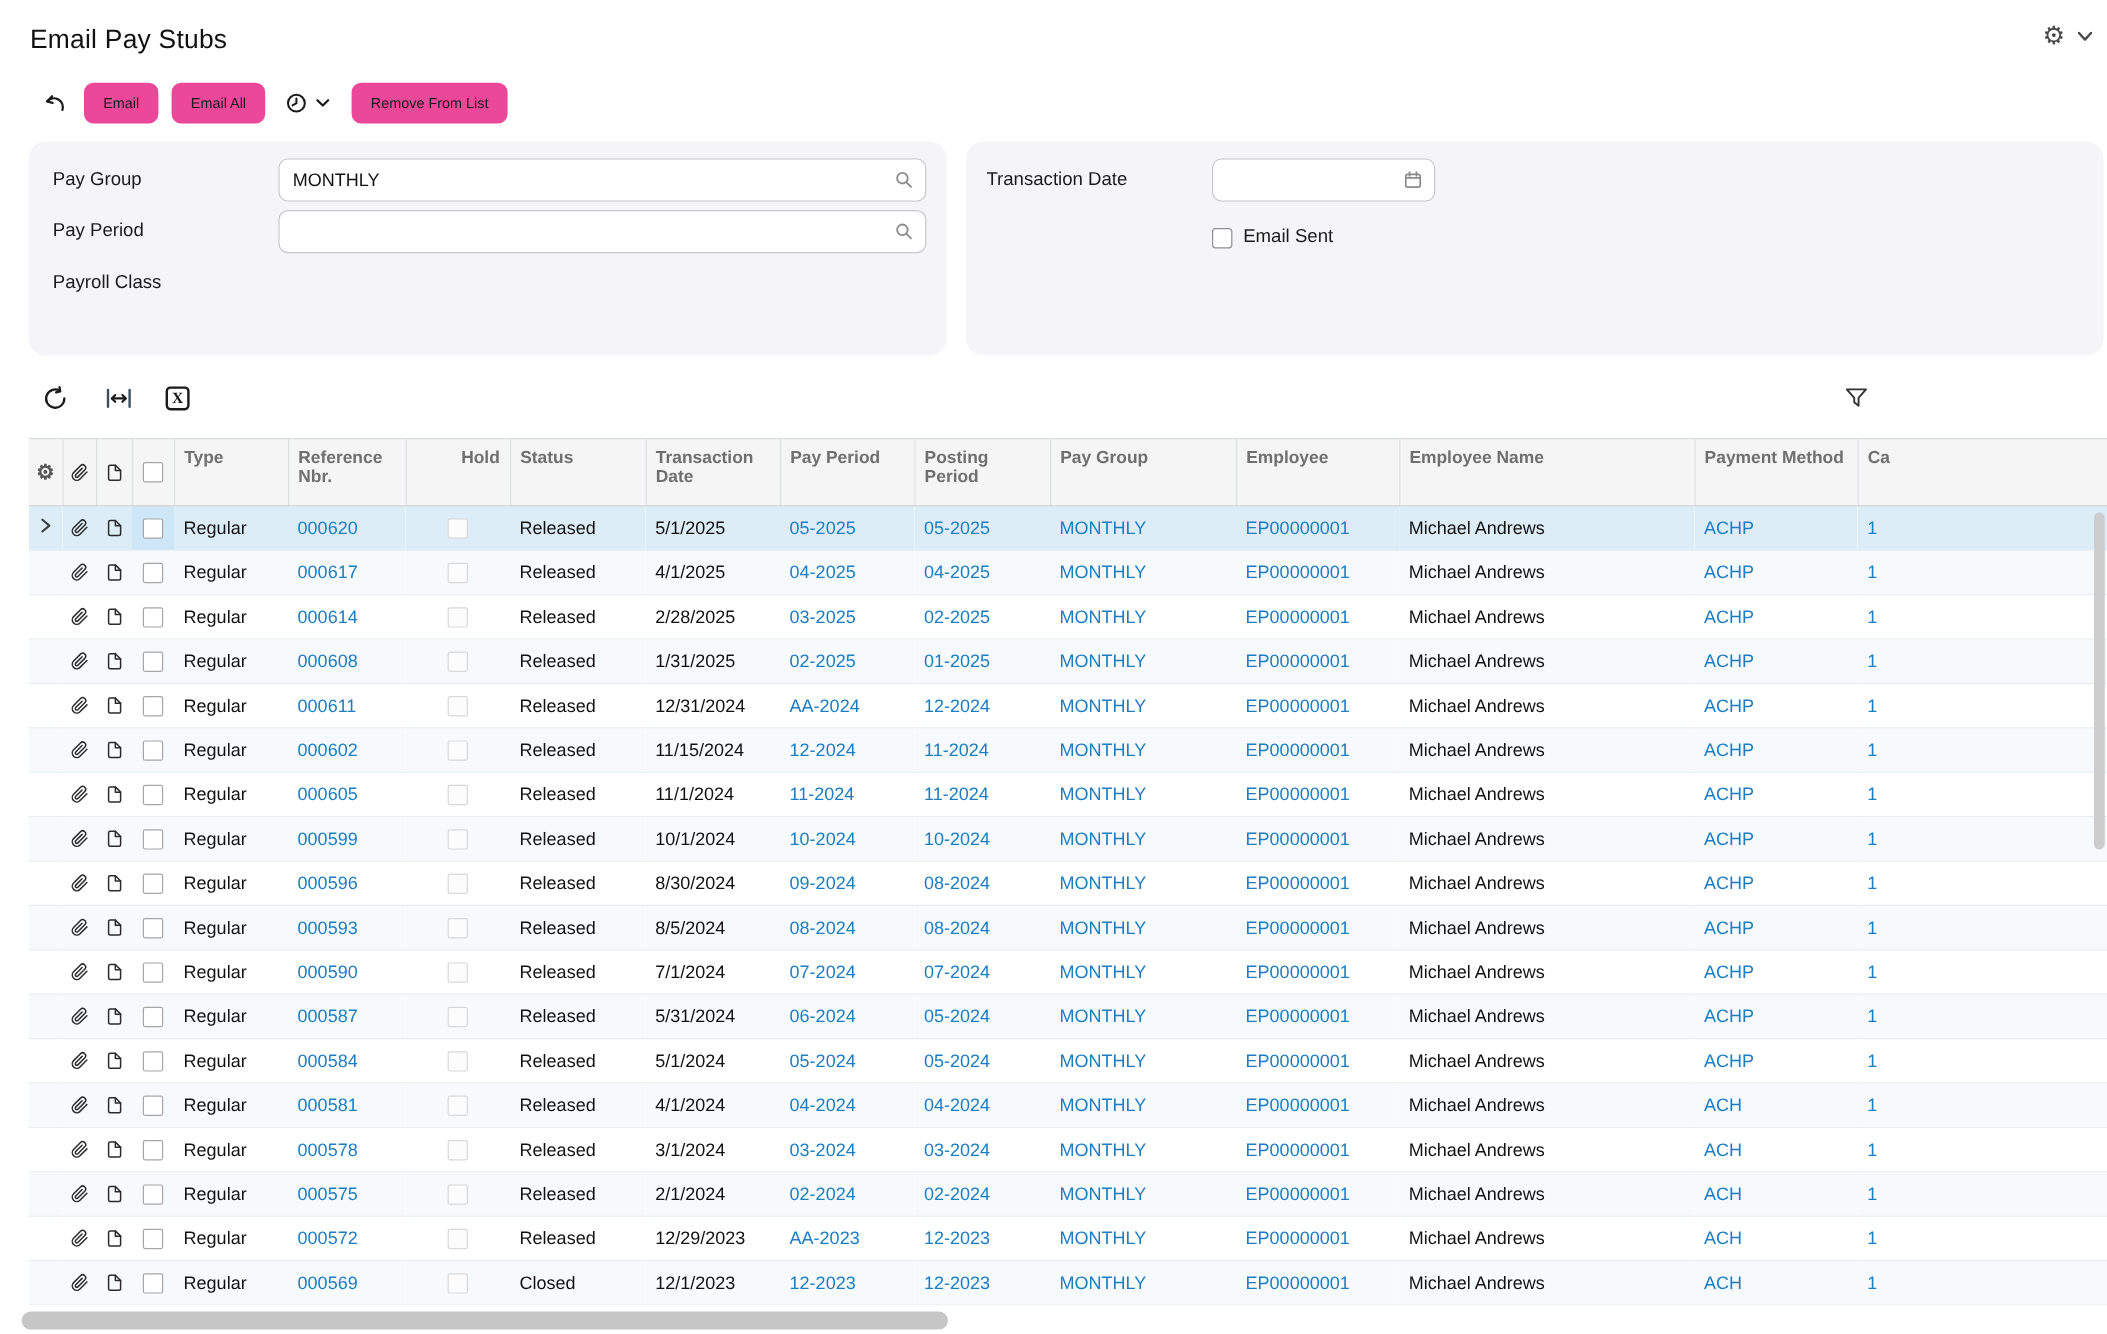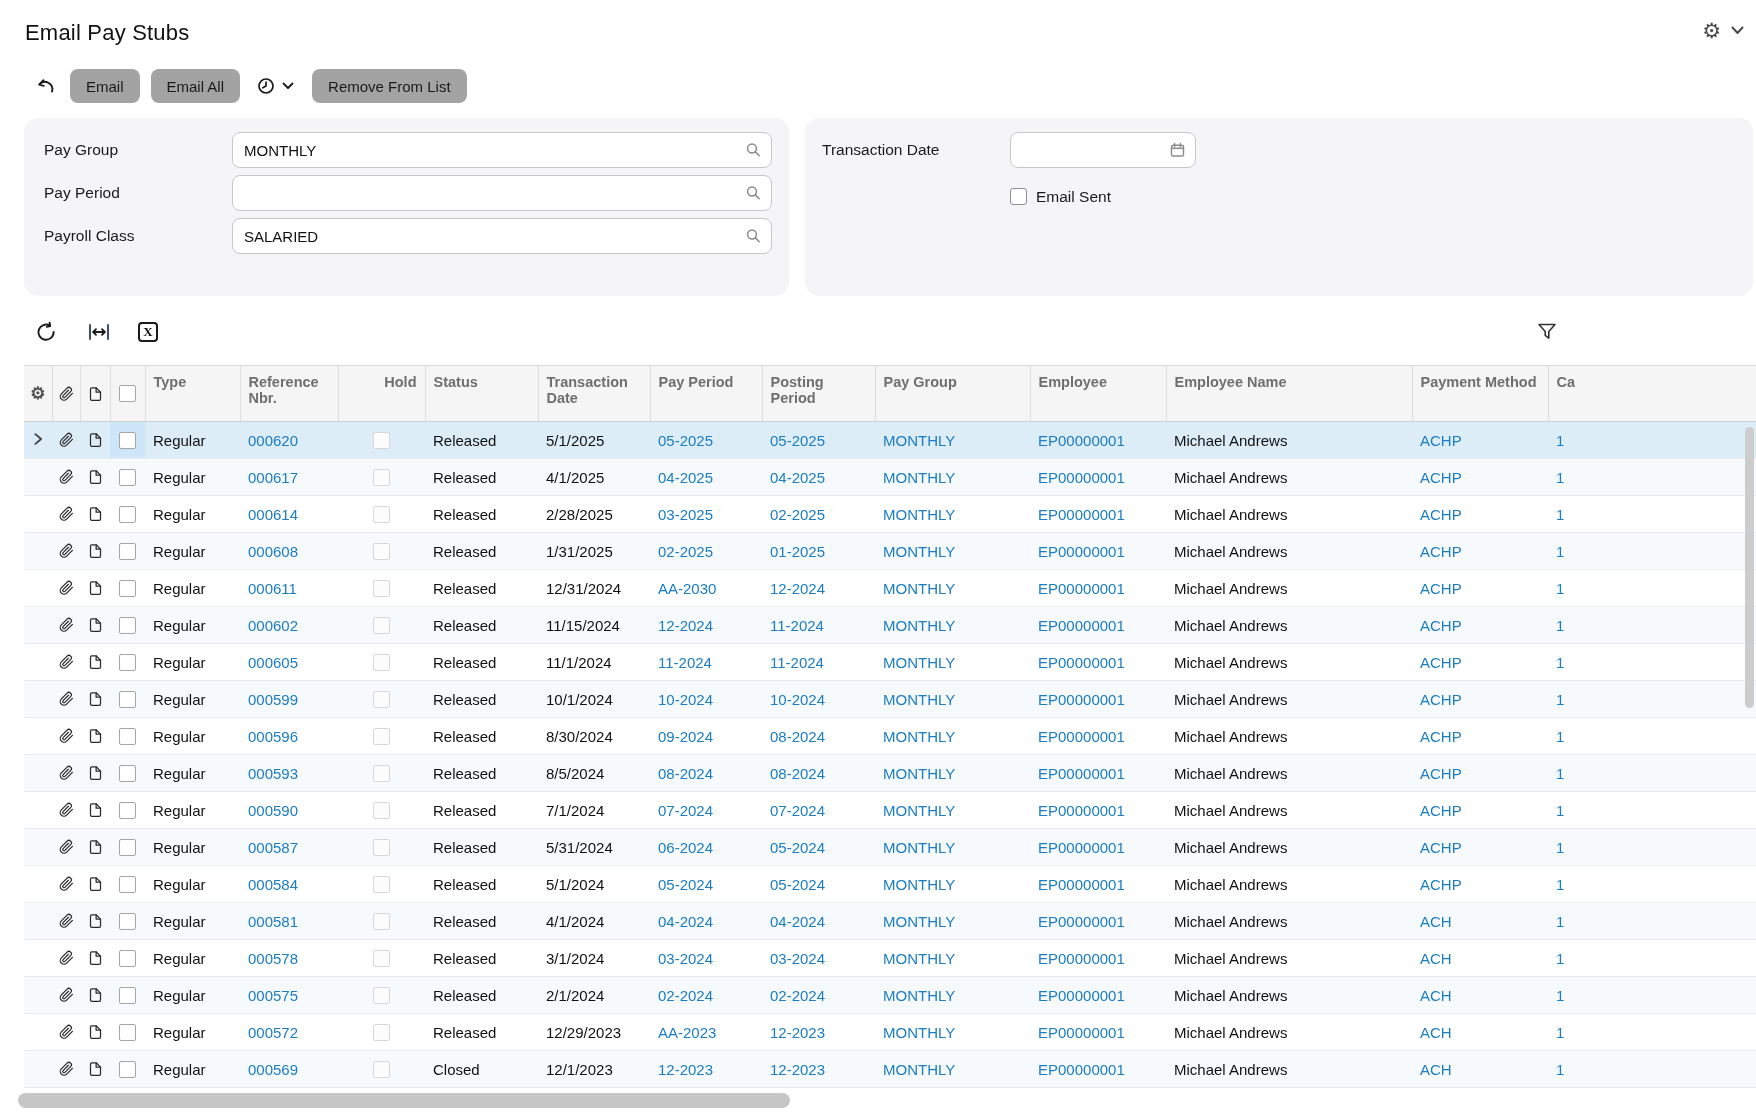--- a/index.html
+++ b/index.html
@@ -7,40 +7,40 @@
     font-family:"Liberation Sans", sans-serif; color:#1a1a1a; position:relative; }
 
   
   .page-title { position:absolute; left:25px; top:20px; font-size:22px; color:#111; letter-spacing:.2px; }
   .top-icons { position:absolute; right:12px; top:20px; display:flex; align-items:center; gap:10px; }
   .gear-glyph { font-size:21px; color:#4a4a4a; line-height:1; }
 
   
   .toolbar { position:absolute; left:28px; top:68px; height:36px; display:flex; align-items:center; }
   .tb-icon-btn { width:34px; height:34px; display:flex; align-items:center; justify-content:center; border-radius:8px; }
-  .btn { height:34px; padding:0 16px; background:#a3a3a3; border:none; border-radius:8px;
-         font-size:15px; color:#1a1a1a; display:flex; align-items:center; font-family:inherit; }
+  .btn { height:34px; padding:0 16px; background:#ec4899; border:none; border-radius:8px;
+         font-size:12px; color:#1a1a1a; display:flex; align-items:center; font-family:inherit; }
   .btn-email { margin-left:8px; }
   .btn-email-all { margin-left:11px; }
   .sched-group { display:flex; align-items:center; margin-left:16px; gap:6px; }
   .btn-remove { margin-left:18px;text-align:center; }
 
   
   .panel { position:absolute; top:118px; background:#f5f5f7; border-radius:14px; height:178px; padding:14px 16px 0 20px; }
   .panel-left  { left:24px;  width:765px; }
   .panel-right { left:805px; width:948px; padding-left:17px; }
   .f-row { display:flex; align-items:center; height:36px; margin-bottom:7px; }
   .f-label { width:188px; font-size:15.5px; color:#1a1a1a; flex:0 0 188px; }
   .field { position:relative; background:#fff; border:1px solid #c6c8ca; border-radius:8px; height:36px;
            display:flex; align-items:center; padding:0 34px 0 11px; }
   .field-l { width:540px; }
   .field-d { width:186px; }
   .field-value { font-size:15px; color:#111; white-space:nowrap; overflow:hidden; }
   .field-icon { position:absolute; right:9px; top:50%; transform:translateY(-50%); display:flex; }
-  .chkrow { margin-left:188px; display:flex; align-items:flex-start; gap:9px; height:30px; margin-top:20px; }
+  .chkrow { margin-left:188px; display:flex; align-items:flex-end; gap:9px; height:30px; margin-top:9px; }
   .checkbox { width:17px; height:17px; border:1.5px solid #8f8f8f; border-radius:3px; background:#fff; flex:0 0 17px; }
   .chk-label { font-size:15.5px; color:#1a1a1a; }
 
   
   .grid-toolbar { position:absolute; left:32px; top:318px; display:flex; align-items:center; gap:25px; }
   .gt-icon { width:28px; height:28px; display:flex; align-items:center; justify-content:center; }
   .xlsx { width:20px; height:20px; border:2px solid #1a1a1a; border-radius:4px; display:flex; align-items:center;
           justify-content:center; font-family:"Liberation Serif", serif; font-weight:700; font-size:13px; color:#111; }
   .funnel { position:absolute; left:1536px; top:320px; }
 
@@ -130,29 +130,20 @@
       <span class="field-icon">
         <svg width="17" height="17" viewBox="0 0 17 17" fill="none" stroke="#8a8a8a" stroke-width="1.5" stroke-linecap="round">
             <circle cx="7" cy="7" r="4.4"></circle>
             <line x1="10.4" y1="10.4" x2="14.2" y2="14.2"></line>
           </svg>
       </span>
     </div>
   </div>
   <div class="f-row">
     <span class="f-label">Payroll Class</span>
-    <div class="field field-l">
-      <span class="field-value">SALARIED</span>
-      <span class="field-icon">
-        <svg width="17" height="17" viewBox="0 0 17 17" fill="none" stroke="#8a8a8a" stroke-width="1.5" stroke-linecap="round">
-            <circle cx="7" cy="7" r="4.4"></circle>
-            <line x1="10.4" y1="10.4" x2="14.2" y2="14.2"></line>
-          </svg>
-      </span>
-    </div>
   </div>
 </div>
 
 <div class="panel panel-right">
   <div class="f-row">
     <span class="f-label">Transaction Date</span>
     <div class="field field-d">
       <span class="field-value"></span>
       <span class="field-icon">
         <svg width="17" height="17" viewBox="0 0 17 17" fill="none" stroke="#8a8a8a" stroke-width="1.4" stroke-linecap="round">
@@ -384,21 +375,21 @@
               <path d="M13 2H6a2 2 0 0 0-2 2v16a2 2 0 0 0 2 2h12a2 2 0 0 0 2-2V9z"></path>
               <polyline points="13 2 13 9 20 9"></polyline>
             </svg>
     </td>
     <td class="c-cent c-chk"><span class="row-chk"></span></td>
     <td>Regular</td>
     <td class="link">000611</td>
     <td class="c-cent"><span class="row-chk hold-chk"></span></td>
     <td>Released</td>
     <td>12/31/2024</td>
-    <td class="link">AA-2030</td>
+    <td class="link">AA-2024</td>
     <td class="link">12-2024</td>
     <td class="link">MONTHLY</td>
     <td class="link">EP00000001</td>
     <td>Michael Andrews</td>
     <td class="link">ACHP</td>
     <td class="link">1</td>
   </tr>
         <tr class="alt">
     <td class="c-cent"><span class="exp">
       <svg width="16" height="16" viewBox="0 0 18 18" fill="none" stroke="#3f3f3f" stroke-width="2" stroke-linecap="round" stroke-linejoin="round">

